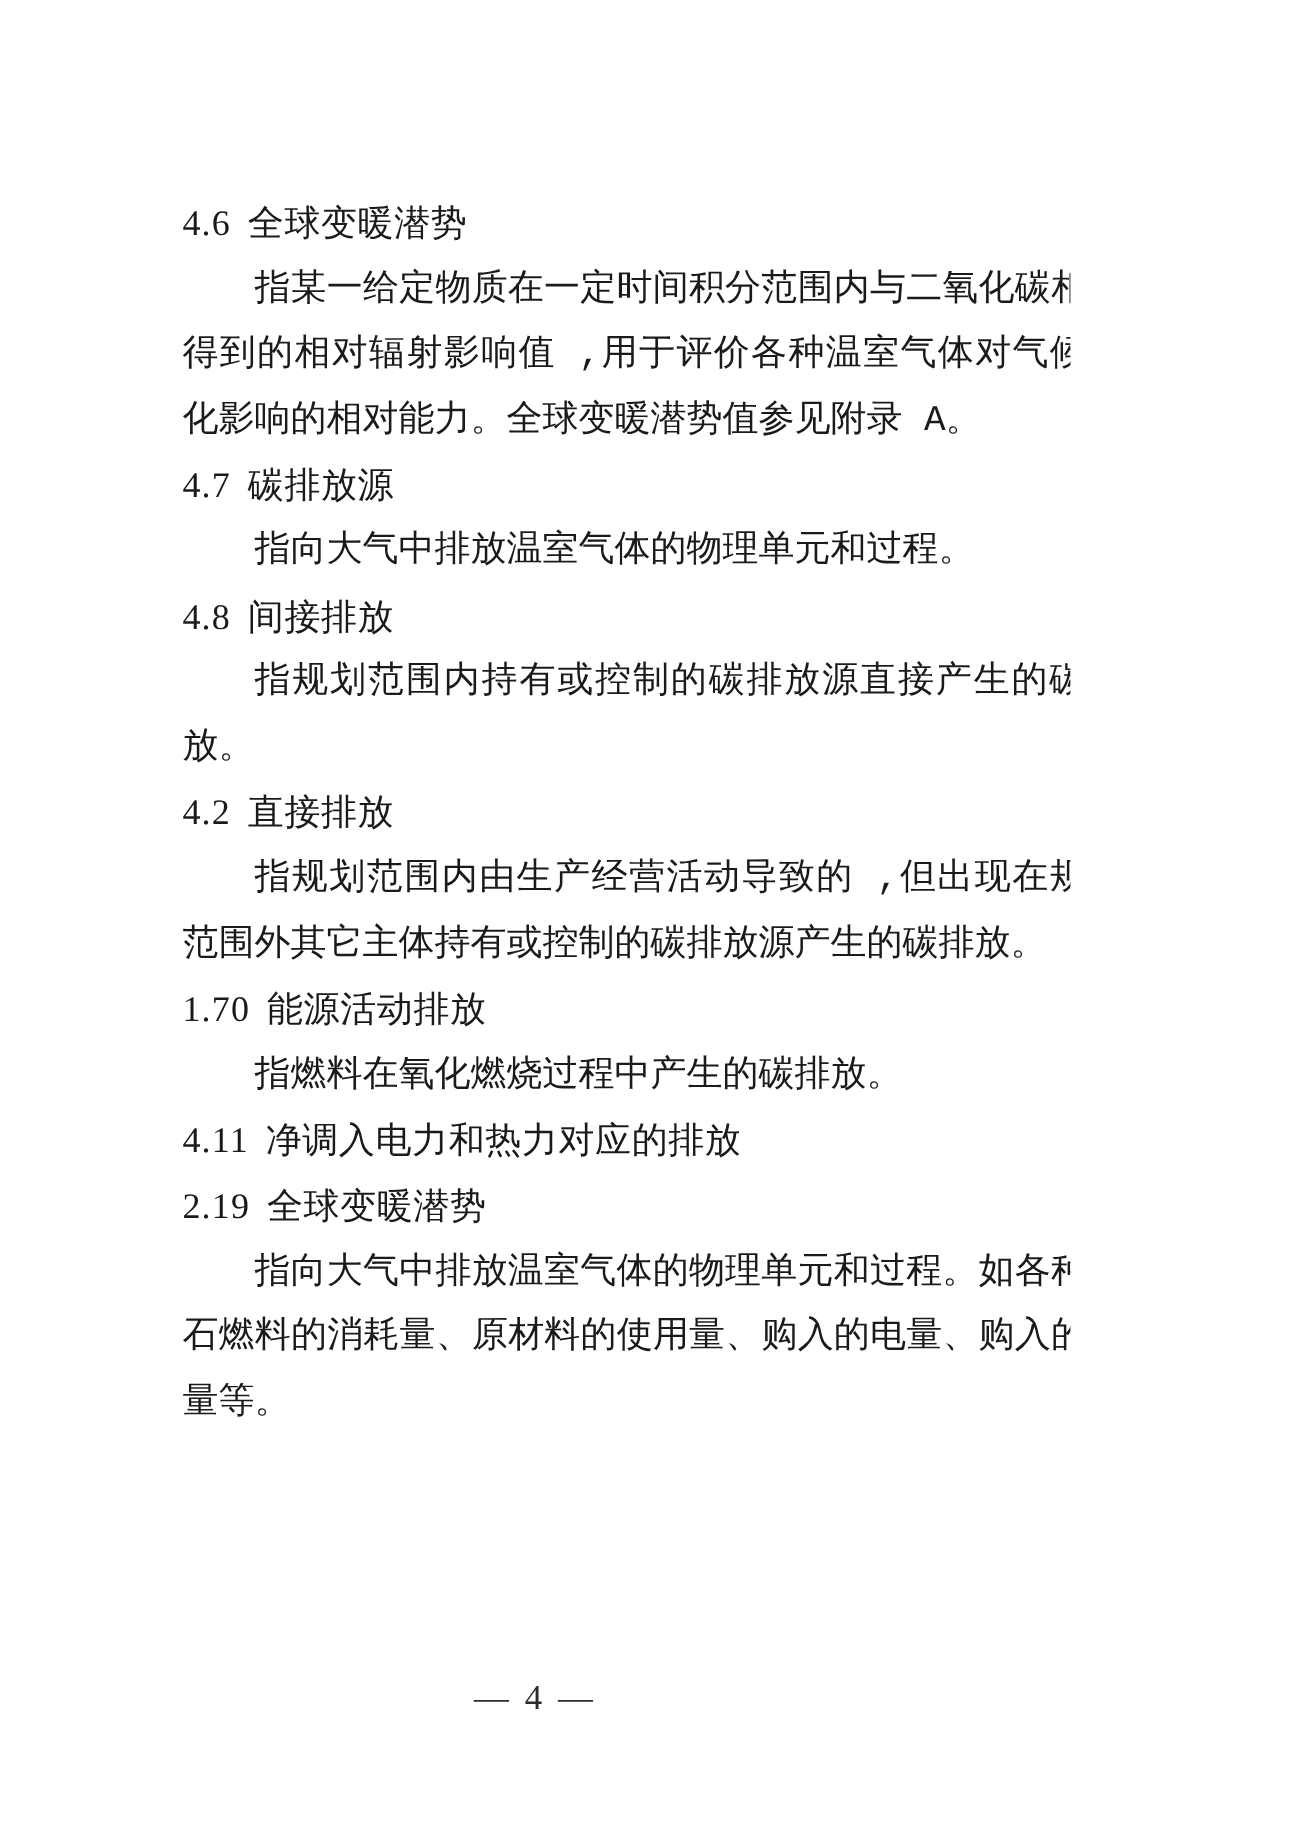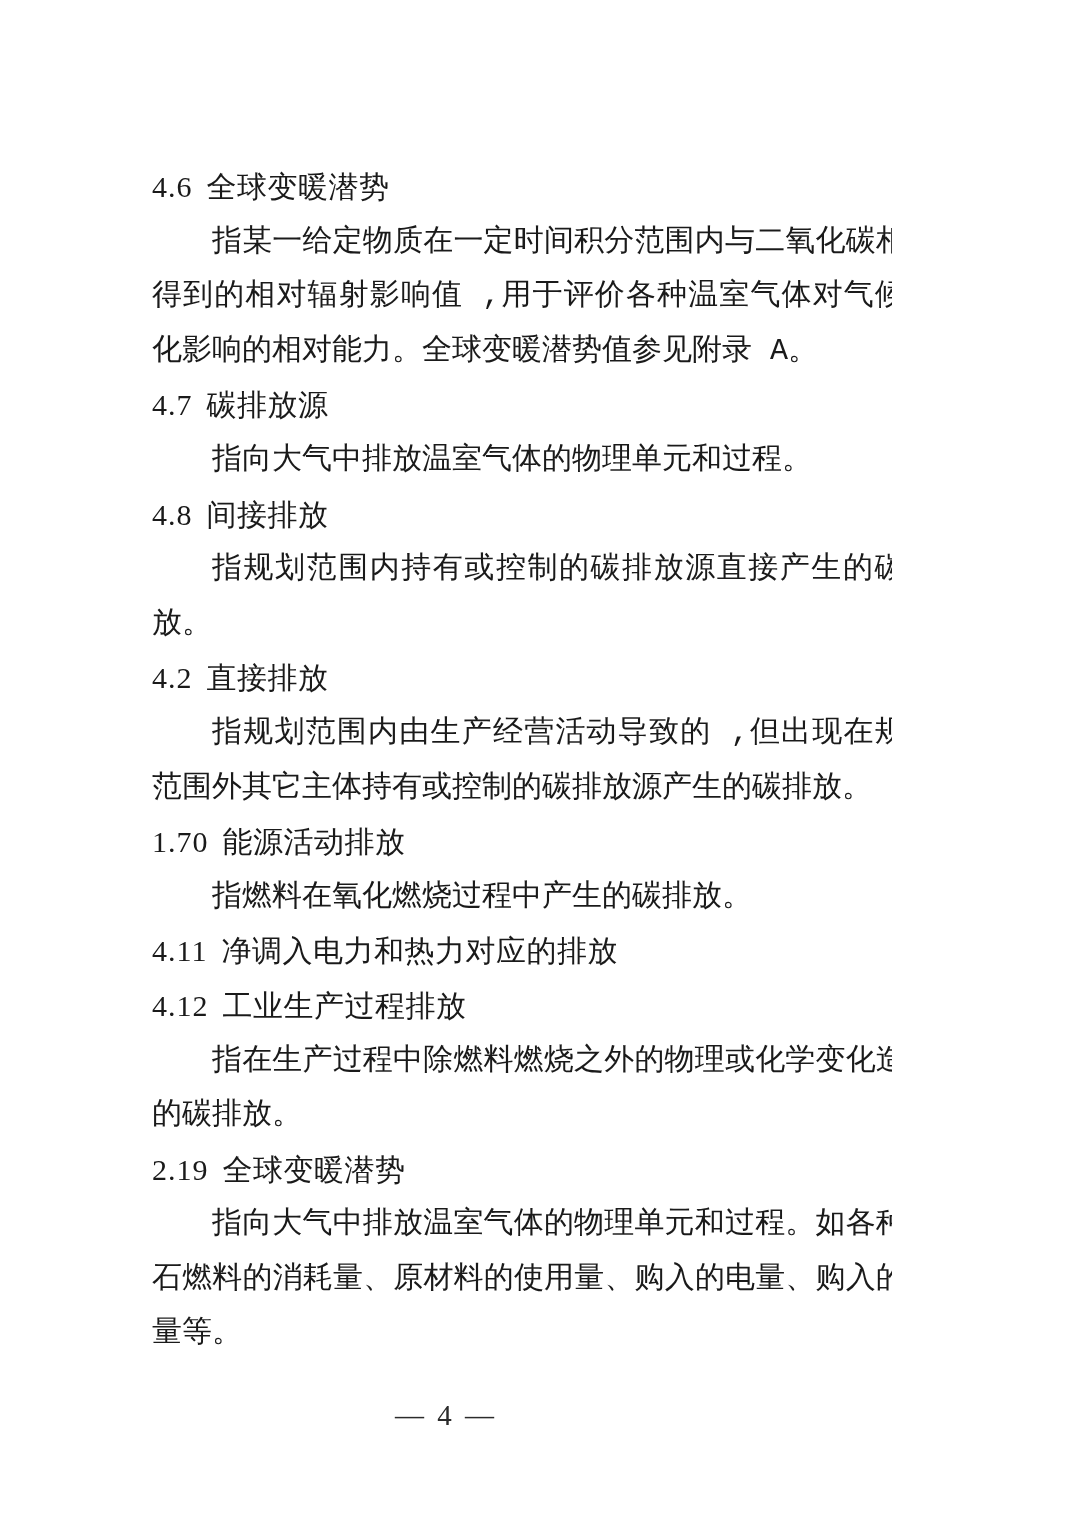--- a/index.html
+++ b/index.html
@@ -103,26 +103,20 @@
     </div>
   <p class="body-par">指燃料在氧化燃烧过程中产生的碳排放。</p>
       </section>
 
   <section class="doc-section">
     <div class="heading">
       <span class="sec-num">4.11</span><span class="sec-title">净调入电力和热力对应的排放</span>
     </div>
       </section>
 
-  <section class="doc-section">
-    <div class="heading">
-      <span class="sec-num">4.12</span><span class="sec-title">工业生产过程排放</span>
-    </div>
-  <p class="body-par">指在生产过程中除燃料燃烧之外的物理或化学变化造成的碳排放。</p>
-      </section>
 
   <section class="doc-section">
     <div class="heading">
       <span class="sec-num">2.19</span><span class="sec-title">全球变暖潜势</span>
     </div>
   <p class="body-par">指向大气中排放温室气体的物理单元和过程。如各种化石燃料的消耗量、原材料的使用量、购入的电量、购入的热量等。</p>
       </section>
 </div>
 
   <div class="footer">

